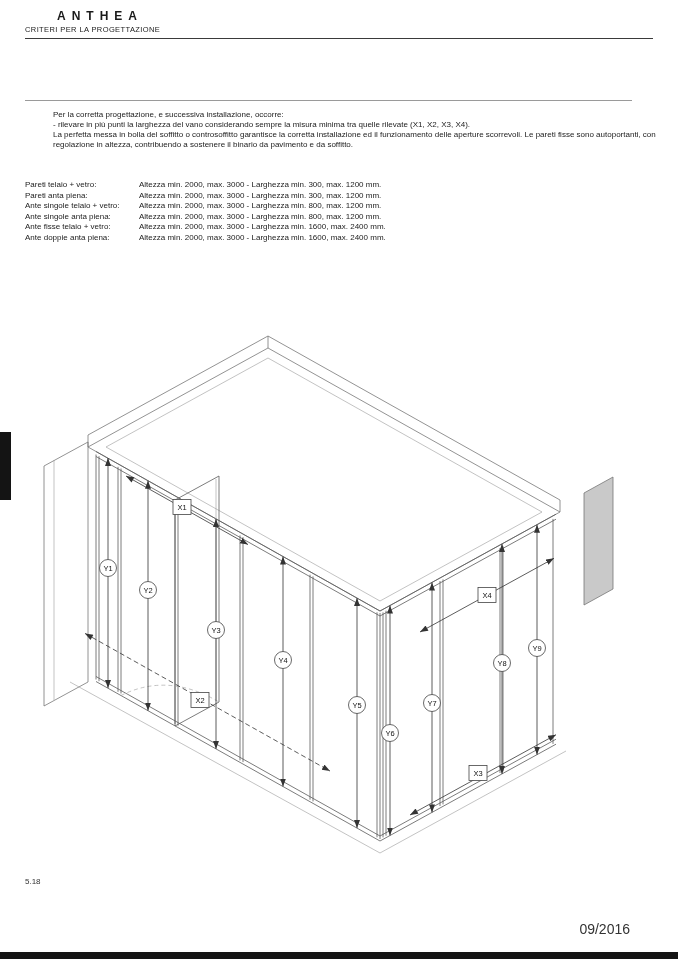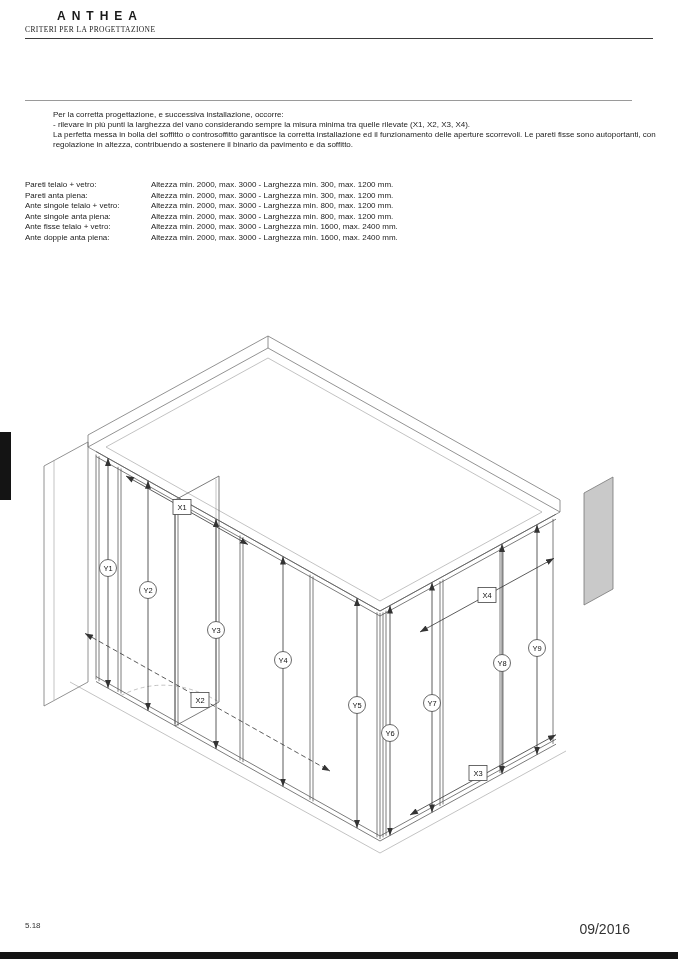--- a/index.html
+++ b/index.html
@@ -7,36 +7,36 @@
   body {
     position:relative;
     background:#ffffff;
     font-family:"Liberation Sans", sans-serif;
     color:#1a1a1a;
     overflow:hidden;
   }
   .abs { position:absolute; }
 
   .brand   { left:25px; top:9px;  font-size:12px; font-weight:bold; letter-spacing:6px;margin-left:32px; }
-  .subtitle{ left:25px; top:25px; font-size:7.5px; letter-spacing:.4px;font-family:Liberation Serif, serif; }
+  .subtitle{ left:25px; top:25px; font-size:7.5px; letter-spacing:.4px; }
   .rule1   { left:25px; top:38px;  width:628px; height:1px; background:#3a3a3a; }
   .rule2   { left:25px; top:100px; width:607px; height:1px; background:#9a9a9a; }
 
   .intro { left:25px; top:110px; width:630px; font-size:8px; line-height:10px; color:#222;margin-left:28px; }
   .intro div { white-space:normal; }
 
   .specs { left:25px; top:180px; width:630px; font-size:8px; line-height:10.5px;
-           display:grid; grid-template-columns:110px 1fr; column-gap:16px; color:#222; }
+           display:grid; grid-template-columns:110px 1fr; column-gap:4px; color:#222; }
 
   .diagram { left:0; top:330px; width:678px; height:540px; }
 
   .left-tab   { left:0; top:432px; width:11px; height:68px; background:#141414; }
   .bottom-bar { left:0; top:952px; width:678px; height:7px; background:#141414; }
 
-  .footer-left  { left:25px;  top:921px; font-size:8px; color:#333;text-align:center; }
+  .footer-left  { left:25px;  top:877px; font-size:8px; color:#333;text-align:center; }
   .footer-right { right:48px; top:921px; font-size:14px; color:#333; }
 
   
   svg { display:block; }
   .thin  { stroke:#9a9a9a; stroke-width:0.6; fill:none; }
   .line  { stroke:#5a5a5a; stroke-width:0.8; fill:none; }
   .outl  { stroke:#777;    stroke-width:0.8; fill:none; }
   .dim   { stroke:#333; stroke-width:0.8; fill:none;
            marker-start:url(#as); marker-end:url(#ae); }
   .dimlabel { fill:#ffffff; stroke:#444; stroke-width:0.8; }

